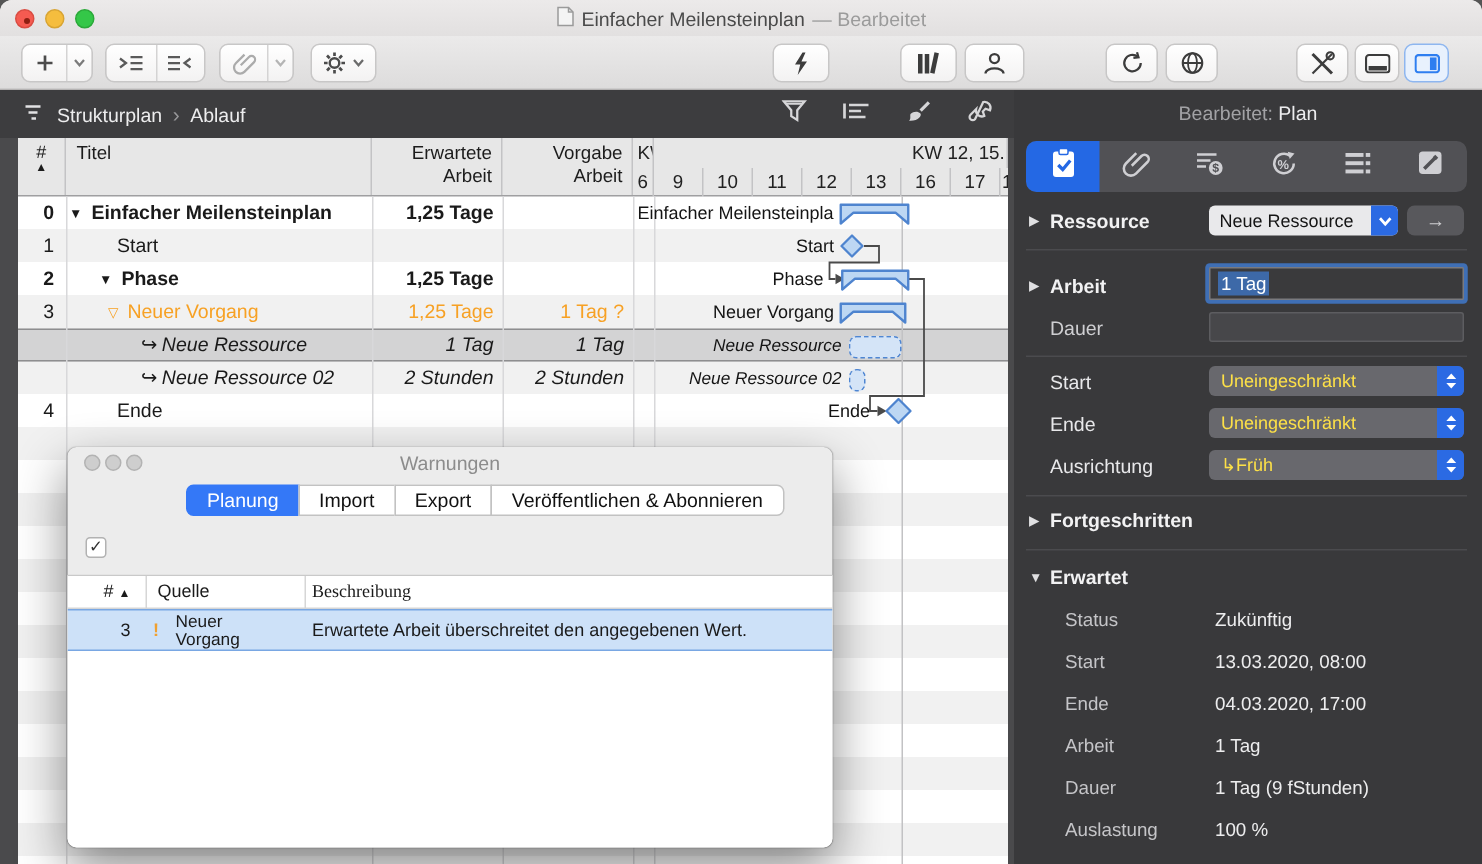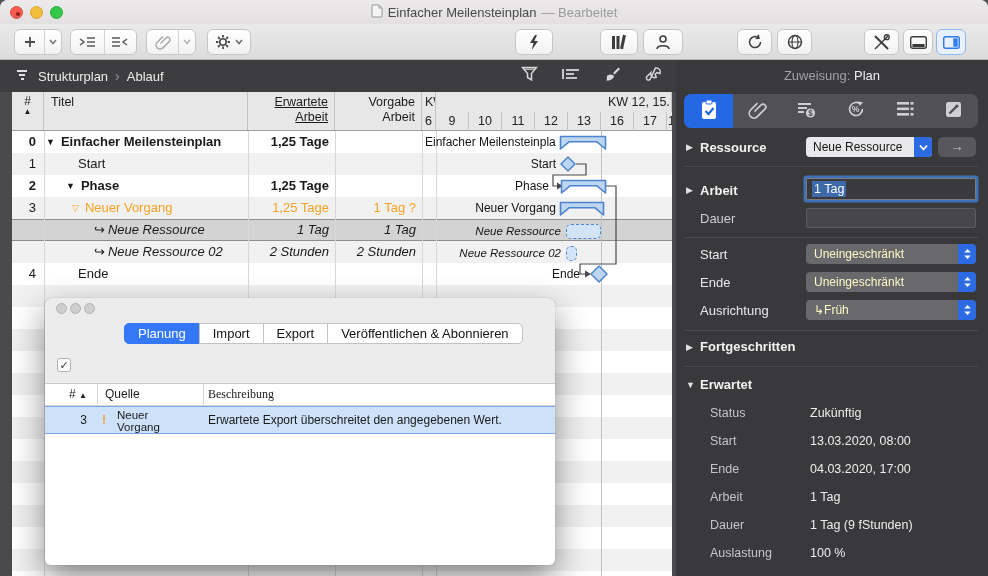--- a/index.html
+++ b/index.html
@@ -62,21 +62,21 @@
   .dlg-table{position:absolute;left:0;right:0;top:85px;bottom:0;background:#fff;border-top:1px solid #c9c9c9;border-radius:0 0 6px 6px;overflow:hidden;}
   .dlg-hrow{position:absolute;left:0;right:0;top:0;height:22px;border-bottom:1px solid #d6d6d6;font-size:12px;color:#1a1a1a;line-height:21px;}
   .dlg-vline{position:absolute;top:0;height:22px;width:1px;background:#d6d6d6;}
   .warnrow{position:absolute;left:0;right:0;top:22px;height:28px;background:#cde1f8;border-top:1px solid #79a7e3;border-bottom:1px solid #79a7e3;font-size:12px;color:#1a1a1a;}
   
   .sidebar{position:absolute;left:676px;top:60px;width:312px;height:516px;background:#39393b;}
   .sb-sep{position:absolute;left:8px;right:10px;height:1px;background:#4b4b4e;}
   .sb-label{position:absolute;font-size:13px;color:#e8e8ea;}
   .sb-label.bold{font-weight:bold;color:#f2f2f3;}
   .sb-tri{position:absolute;font-size:9px;color:#e0e0e2;}
-  .popup{position:absolute;left:130px;width:170px;height:20px;background:#68686d;border-radius:4px;color:#fef9c3;font-size:12px;line-height:20px;padding-left:8px;}
+  .popup{position:absolute;left:130px;width:170px;height:20px;background:#68686d;border-radius:4px;color:#fde047;font-size:12px;line-height:20px;padding-left:8px;}
   .popup .cap{position:absolute;right:0;top:0;width:18px;height:20px;background:#2b6ae3;border-radius:0 4px 4px 0;display:flex;align-items:center;justify-content:center;}
   .kv-label{position:absolute;left:34px;font-size:12.5px;color:#c5c5c8;line-height:20px;}
   .kv-value{position:absolute;left:134px;font-size:12.5px;color:#ededee;line-height:20px;white-space:nowrap;}
   .tabcell{width:49px;height:34px;display:flex;align-items:center;justify-content:center;}
 </style>
 </head>
 <body>
 
 <div class="stage">
 
@@ -265,21 +265,21 @@
     </div>
 
     <div class="view">
 
       <div class="sheet-header">
         <div class="hc" style="left:0;width:32px;text-align:center;font-size:12px;padding-top:2px;">
           <div>#</div>
           <div style="font-size:8px;line-height:8px;">▲</div>
         </div>
         <div class="hc" style="left:32px;width:204px;font-size:12.5px;padding:3px 0 0 7px;">Titel</div>
-        <div class="hc" style="left:236px;width:87px;font-size:12.5px;text-align:right;padding:3px 6px 14px 0;line-height:15px;text-decoration:underline;">
+        <div class="hc" style="left:236px;width:87px;font-size:12.5px;text-align:right;padding:3px 6px 14px 0;line-height:15px;">
           <div>Erwartete</div>
             <div>Arbeit</div>
         </div>
         <div class="hc" style="left:323px;width:87px;font-size:12.5px;text-align:right;padding:3px 6px 0 0;line-height:15px;">
           <div>Vorgabe</div>
             <div>Arbeit</div>
         </div>
 
         <div class="gweek" style="left:410px;width:14px;padding-left:3px;">KW</div>
         <div class="gweek" style="left:589px;width:71px;padding-left:7px;">KW 12, 15. M</div>
@@ -404,21 +404,21 @@
       <div class="dashbar" style="left:566px;top:132px;width:35px;"></div>
       <div class="dashbar" style="left:566px;top:154px;width:11px;"></div>
       <svg class="abs" style="left:590px;top:173px;" width="18" height="18">
           <path d="M9,1 L17,9 L9,17 L1,9 Z" fill="#bdd7f3" stroke="#4e84cf" stroke-width="1.5" stroke-linejoin="round"></path>
         </svg>
     </div>
   </div>
 
   <div class="sidebar">
     <div class="abs" style="left:0;right:0;top:8px;text-align:center;font-size:13px;">
-      <span style="color:#a2a2a5;">Zuweisung:</span>
+      <span style="color:#a2a2a5;">Bearbeitet:</span>
       <span style="color:#ececee;">Plan</span>
     </div>
     <div class="abs" style="left:8px;top:34px;width:294px;height:34px;background:#515155;border-radius:7px;display:flex;overflow:hidden;">
       <div class="tabcell" style="background:#2468e4;">
           <span><svg width="18" height="21" viewBox="0 0 18 21">
               <rect x="2" y="3" width="14" height="17" rx="2" fill="#fff"></rect>
               <rect x="6" y="1" width="6" height="4" rx="1" fill="#fff" stroke="#2468e4"></rect>
               <path d="M5.5,12 l3,3 l5,-6" fill="none" stroke="#2468e4" stroke-width="2.2"></path>
             </svg></span>
         </div>
@@ -543,20 +543,21 @@
     <span class="kv-label" style="top:455px;">Dauer</span>
     <span class="kv-value" style="top:455px;">1 Tag (9 fStunden)</span>
     <span class="kv-label" style="top:483px;">Auslastung</span>
     <span class="kv-value" style="top:483px;">100 %</span>
   </div>
 
   <div class="dialog">
     <div class="dlg-dot" style="left:11px;"></div>
     <div class="dlg-dot" style="left:25px;"></div>
     <div class="dlg-dot" style="left:39px;"></div>
+    <div class="dlg-title">Warnungen</div>
 
     <div class="segctl">
       <div class="segbtn first on">Planung</div>
       <div class="segbtn">Import</div>
       <div class="segbtn">Export</div>
       <div class="segbtn last">Veröffentlichen &amp; Abonnieren</div>
     </div>
 
     <div class="abs" style="left:12px;top:60px;width:14px;height:14px;background:#fff;border:1px solid #b2b2b2;border-radius:3px;text-align:center;line-height:13px;font-size:11px;color:#333;"><span>✓</span></div>
 
@@ -565,18 +566,18 @@
         <span class="abs" style="left:0;width:42px;text-align:right;"><span>#</span> <span style="font-size:8px;">▲</span></span>
         <span class="abs" style="left:60px;">Quelle</span>
         <span class="abs" style="left:163px;font-family:Liberation Serif, serif;">Beschreibung</span>
         <div class="dlg-vline" style="left:52px;"></div>
         <div class="dlg-vline" style="left:158px;"></div>
       </div>
       <div class="warnrow">
         <span class="abs" style="left:0;width:42px;text-align:right;line-height:27px;">3</span>
         <span class="abs" style="left:57px;color:#f0a030;font-weight:bold;line-height:27px;">!</span>
         <span class="abs" style="left:72px;top:2px;font-size:11.5px;line-height:12px;"><span>Neuer</span><br><span>Vorgang</span></span>
-        <span class="abs" style="left:163px;line-height:27px;">Erwartete Export überschreitet den angegebenen Wert.</span>
+        <span class="abs" style="left:163px;line-height:27px;">Erwartete Arbeit überschreitet den angegebenen Wert.</span>
       </div>
     </div>
   </div>
 
 </div>
 
 </body></html>

